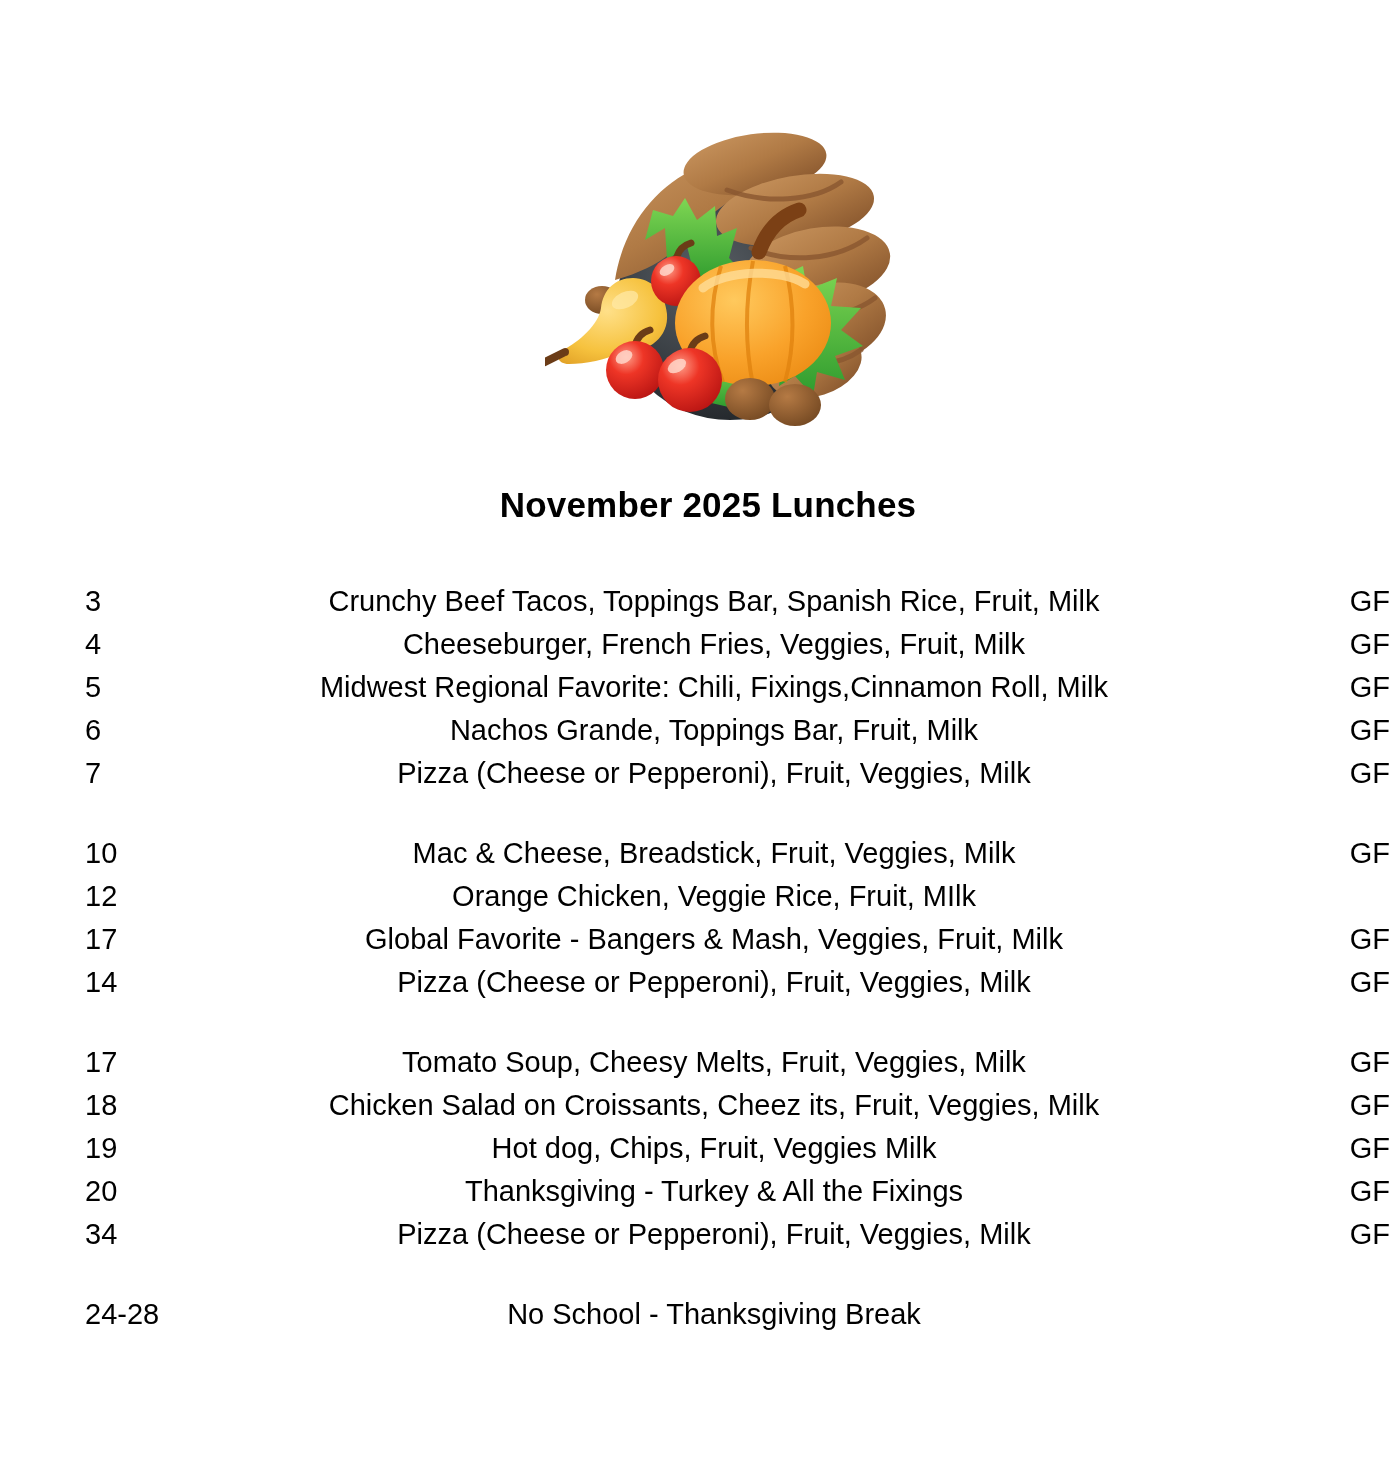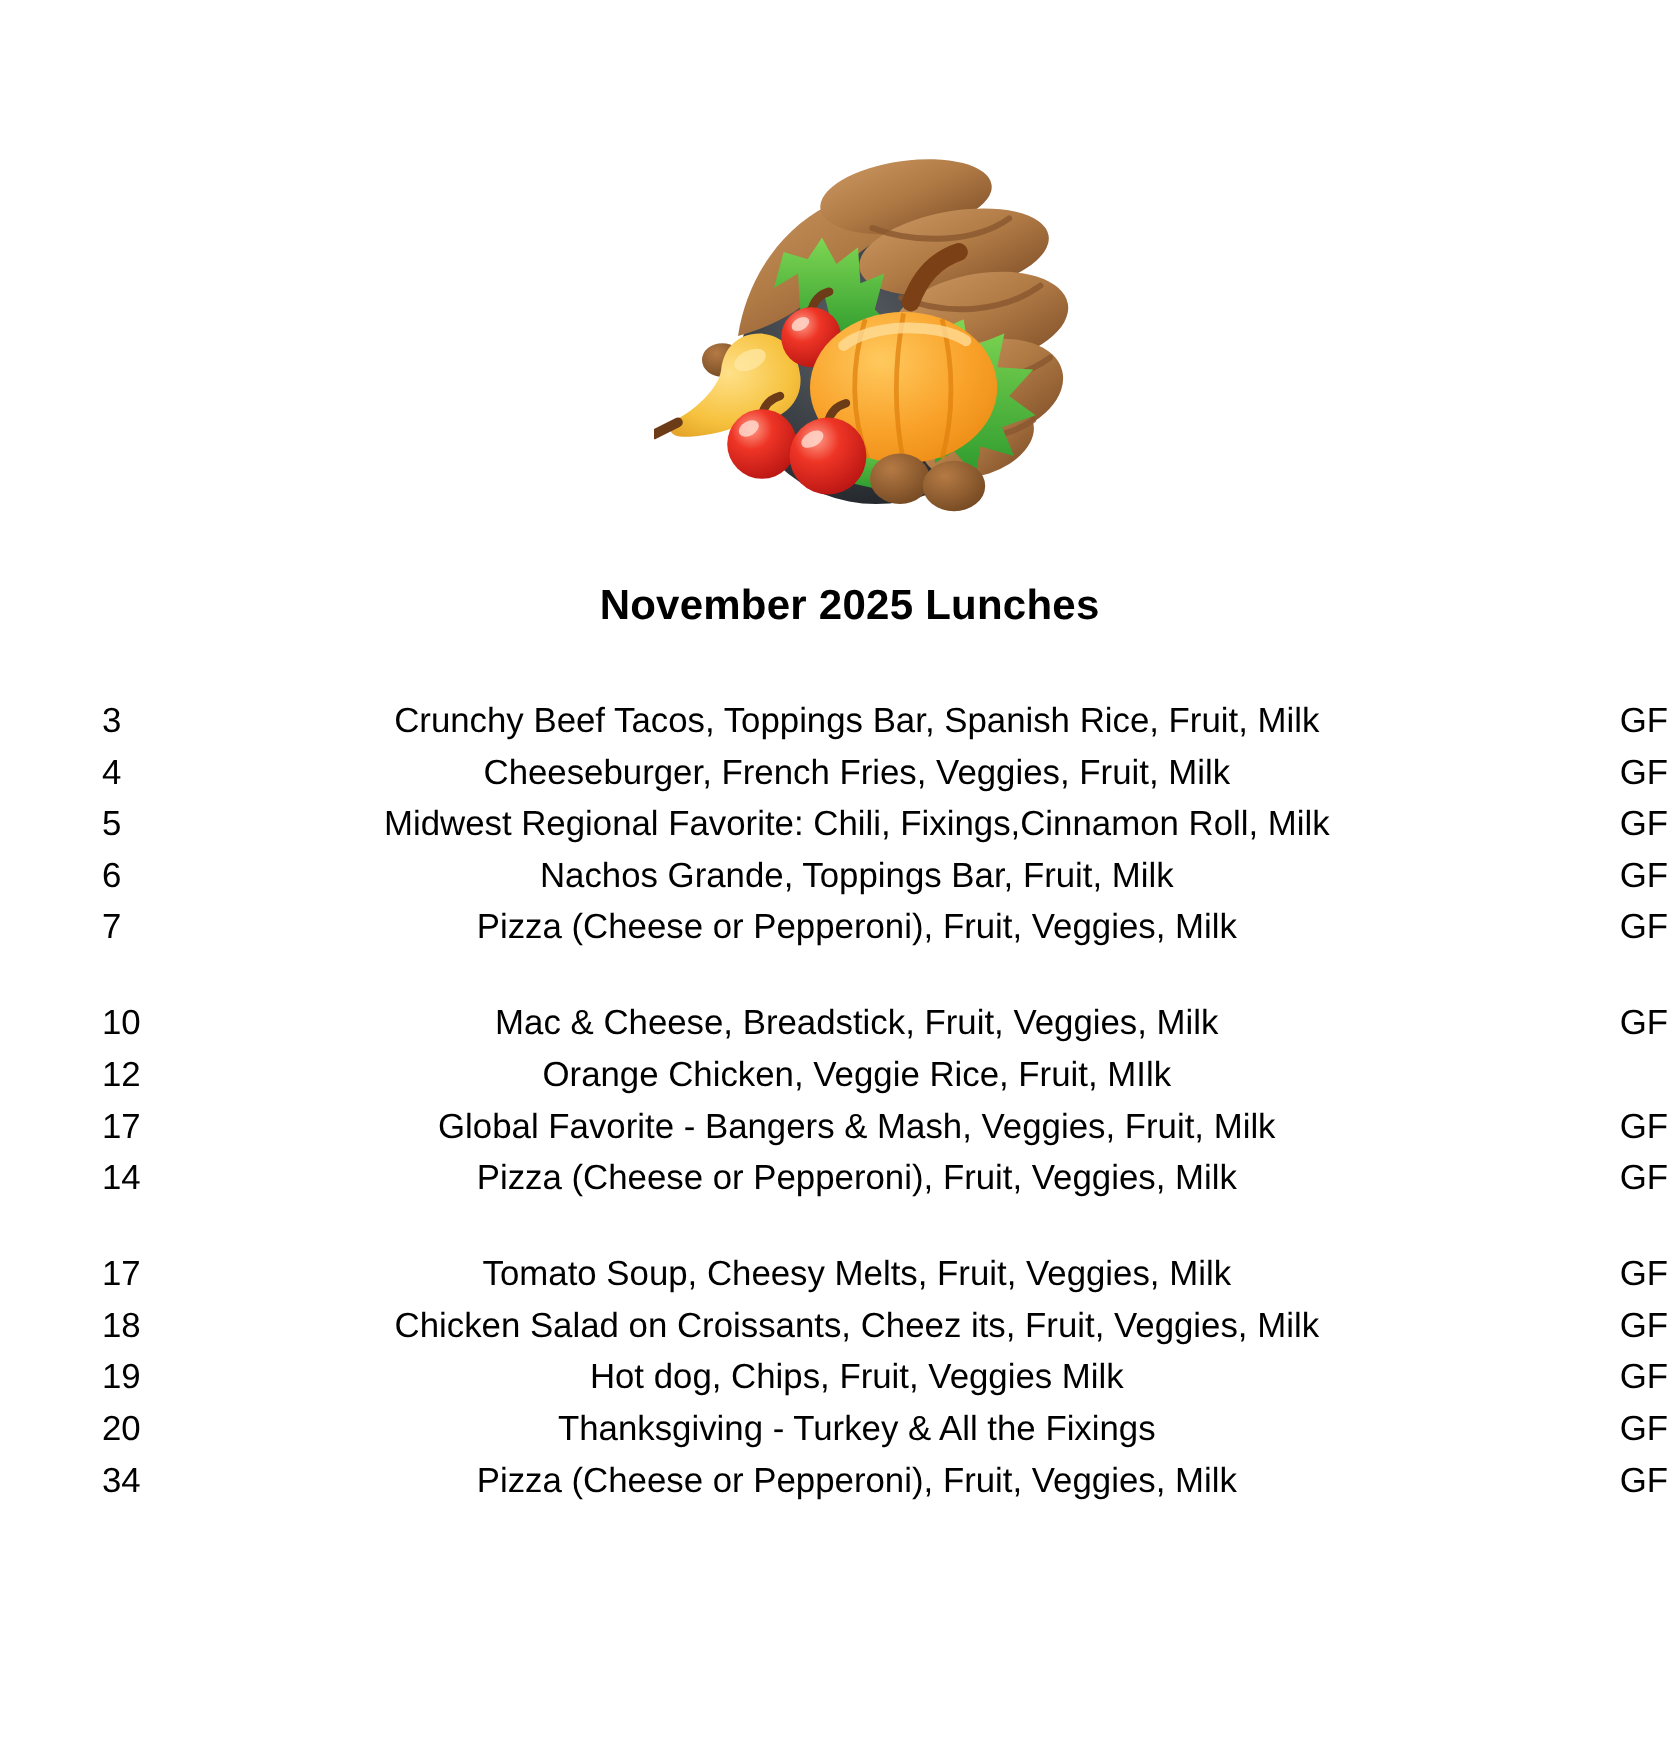--- a/index.html
+++ b/index.html
@@ -227,13 +227,20 @@
     <span class="meal">Thanksgiving - Turkey &amp; All the Fixings</span>
     <span class="gf">GF</span>
   </div>
 
   <div class="row">
     <span class="day">34</span>
     <span class="meal">Pizza (Cheese or Pepperoni), Fruit, Veggies, Milk</span>
     <span class="gf">GF</span>
   </div>
 </div>
+    <div class="group">
+  <div class="row">
+    <span class="day">24-28</span>
+    <span class="meal">No School - Thanksgiving Break</span>
+    <span class="gf"></span>
+  </div>
+</div>
   </div>
 
 </body></html>

